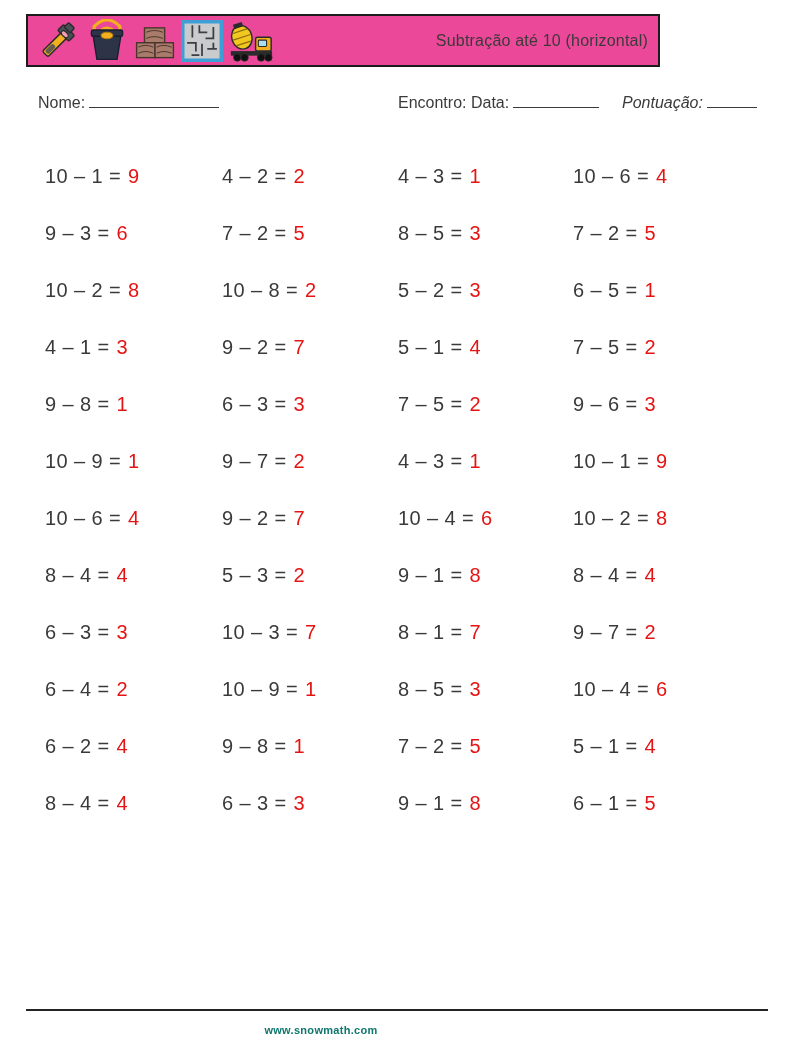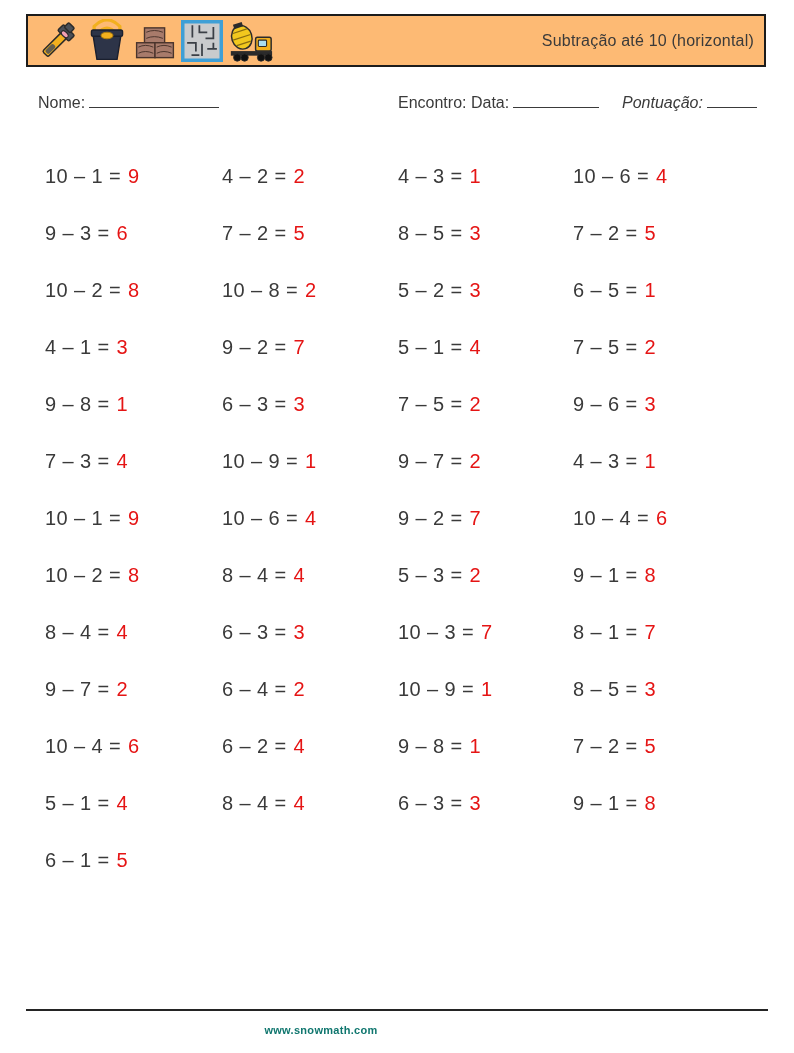--- a/index.html
+++ b/index.html
@@ -2,24 +2,24 @@
 <html><head>
 <meta charset="utf-8">
 <style>
   html,body{margin:0;padding:0;}
   body{
     width:794px;height:1053px;position:relative;background:#ffffff;
     font-family:"Liberation Sans", sans-serif;color:#3a3a3a;overflow:hidden;
   }
   
   .header-box{
-    position:absolute;left:26px;top:14px;width:740px;height:53px;
+    position:absolute;left:26px;top:14px;width:634px;height:53px;
     border:2px solid #1c1c1c;box-sizing:border-box;
     display:flex;align-items:center;justify-content:space-between;
-    padding:0 10px 0 8px;background:#fdba74;
+    padding:0 10px 0 8px;background:#ec4899;
   }
   .icon-row{display:flex;align-items:center;gap:5px;}
   .icon-row svg{display:block;}
   .worksheet-title{font-size:16px;color:#3a3a3a;letter-spacing:0.2px;}
   
   .form-item{position:absolute;top:94px;font-size:16px;color:#3a3a3a;white-space:nowrap;}
   .form-nome{left:38px;}
   .form-encontro{left:398px;text-align:center;}
   .form-pontuacao{left:622px;font-style:italic;}
   .blank{display:inline-block;border-bottom:1.5px solid #3a3a3a;height:13px;vertical-align:baseline;margin-left:4px;}
@@ -146,21 +146,20 @@
   <div class="problem"><span class="expr">7 – 5 = </span><span class="ans">2</span></div>
 
   <div class="problem"><span class="expr">9 – 8 = </span><span class="ans">1</span></div>
 
   <div class="problem"><span class="expr">6 – 3 = </span><span class="ans">3</span></div>
 
   <div class="problem"><span class="expr">7 – 5 = </span><span class="ans">2</span></div>
 
   <div class="problem"><span class="expr">9 – 6 = </span><span class="ans">3</span></div>
 
-  <div class="problem"><span class="expr">7 – 3 = </span><span class="ans">4</span></div>
 
   <div class="problem"><span class="expr">10 – 9 = </span><span class="ans">1</span></div>
 
   <div class="problem"><span class="expr">9 – 7 = </span><span class="ans">2</span></div>
 
   <div class="problem"><span class="expr">4 – 3 = </span><span class="ans">1</span></div>
 
   <div class="problem"><span class="expr">10 – 1 = </span><span class="ans">9</span></div>
 
   <div class="problem"><span class="expr">10 – 6 = </span><span class="ans">4</span></div>

